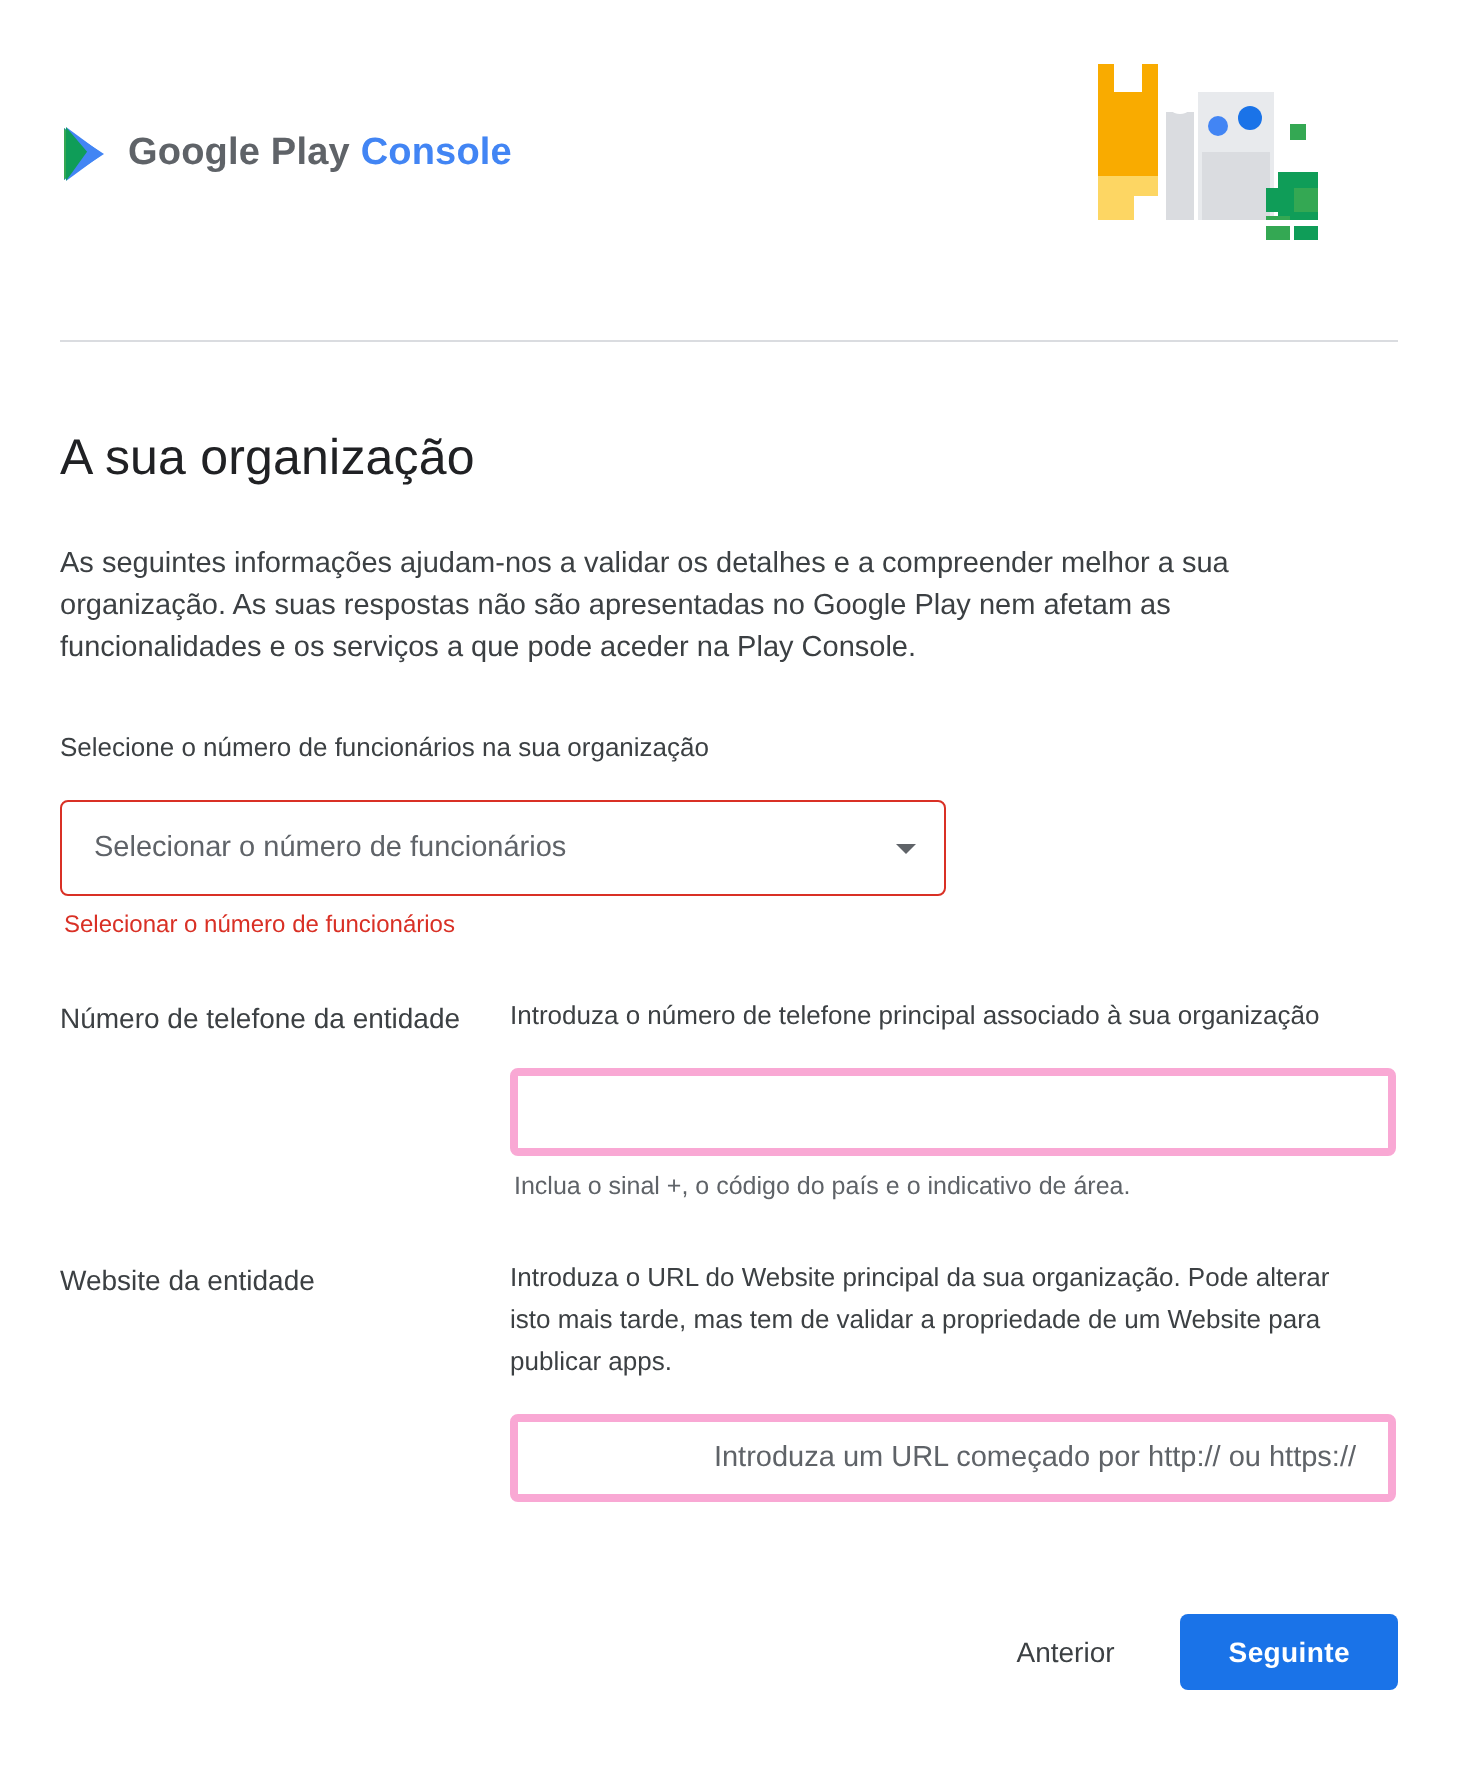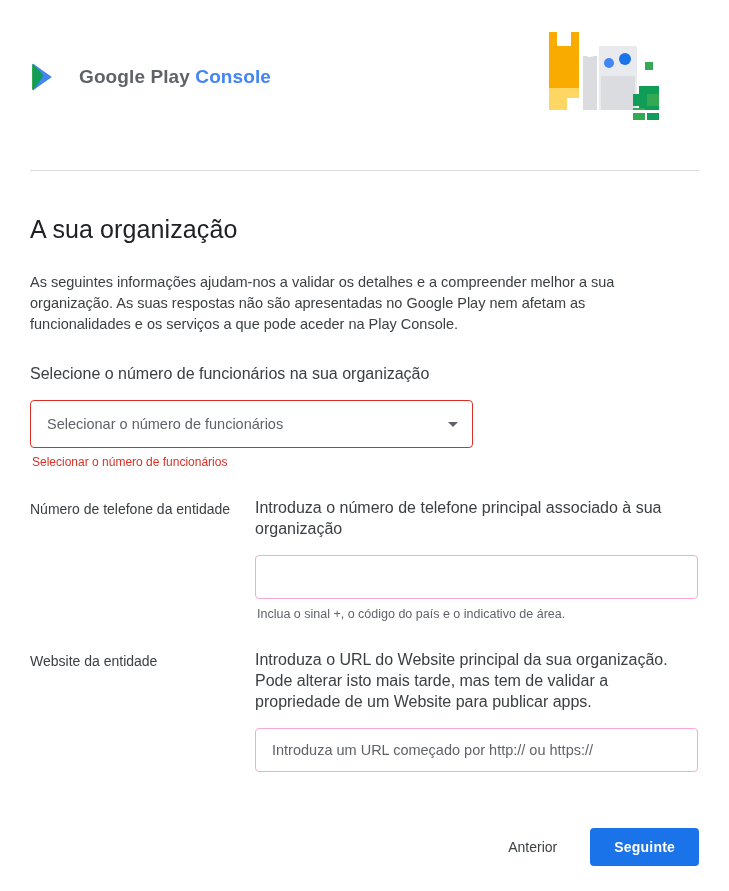--- a/index.html
+++ b/index.html
@@ -26,21 +26,21 @@
     height: 160px;
     position: relative;
     display: flex;
     align-items: flex-start;
     justify-content: space-between;
   }
   .brand {
     display: flex;
     align-items: center;
     margin-top: 62px;
-    gap: 21px;
+    gap: 6px;
   }
   .play-logo {
     width: 28px;
     height: 30px;
     position: relative;
     display: block;
   }
   .brand-text {
     font-size: 19px;
     letter-spacing: 0.1px;
@@ -95,21 +95,21 @@
     font-size: 14px;
     line-height: 20px;
     color: #3c4043;
     padding-top: 2px;
   }
   .field-body {
     flex: 1 1 auto;
     min-width: 0;
   }
   .field-desc {
-    font-size: 16px;
+    font-size: 13px;
     line-height: 21px;
     color: #3c4043;
     max-width: 430px;
   }
   .select-box {
     margin-top: 16px;
     width: 443px;
     height: 48px;
     border: 1px solid #d93025;
     border-radius: 4px;
@@ -132,28 +132,29 @@
   .error-text {
     color: #d93025;
     font-size: 12px;
     margin-top: 7px;
     margin-left: 2px;
   }
   .text-input {
     margin-top: 16px;
     width: 443px;
     height: 44px;
-    border: 1px solid #f9a8d4;
+    border: 4px solid #f9a8d4;
     border-radius: 4px;
     padding: 0 16px;
     font-size: 14.5px;
     font-family: "Liberation Sans", sans-serif;
     color: #7f1d1d;
     background: #fff;
     outline: none;
+    text-align: right;
   }
   .text-input::placeholder { color: #5f6368; }
   .helper-text {
     font-size: 12.5px;
     color: #5f6368;
     margin-top: 8px;
     margin-left: 2px;
   }
   
   .actions {

